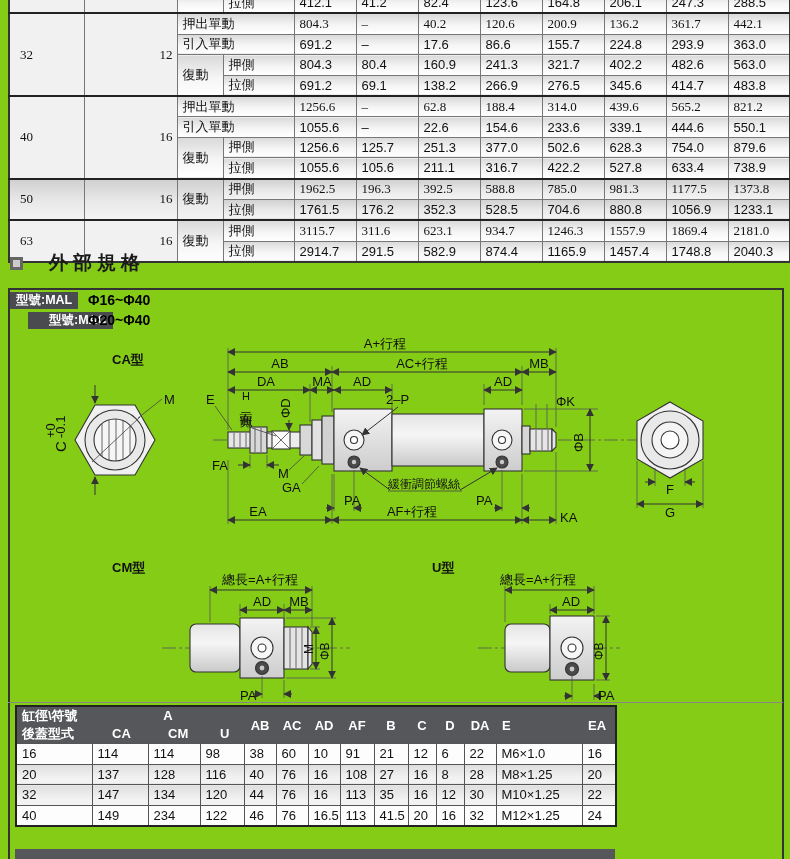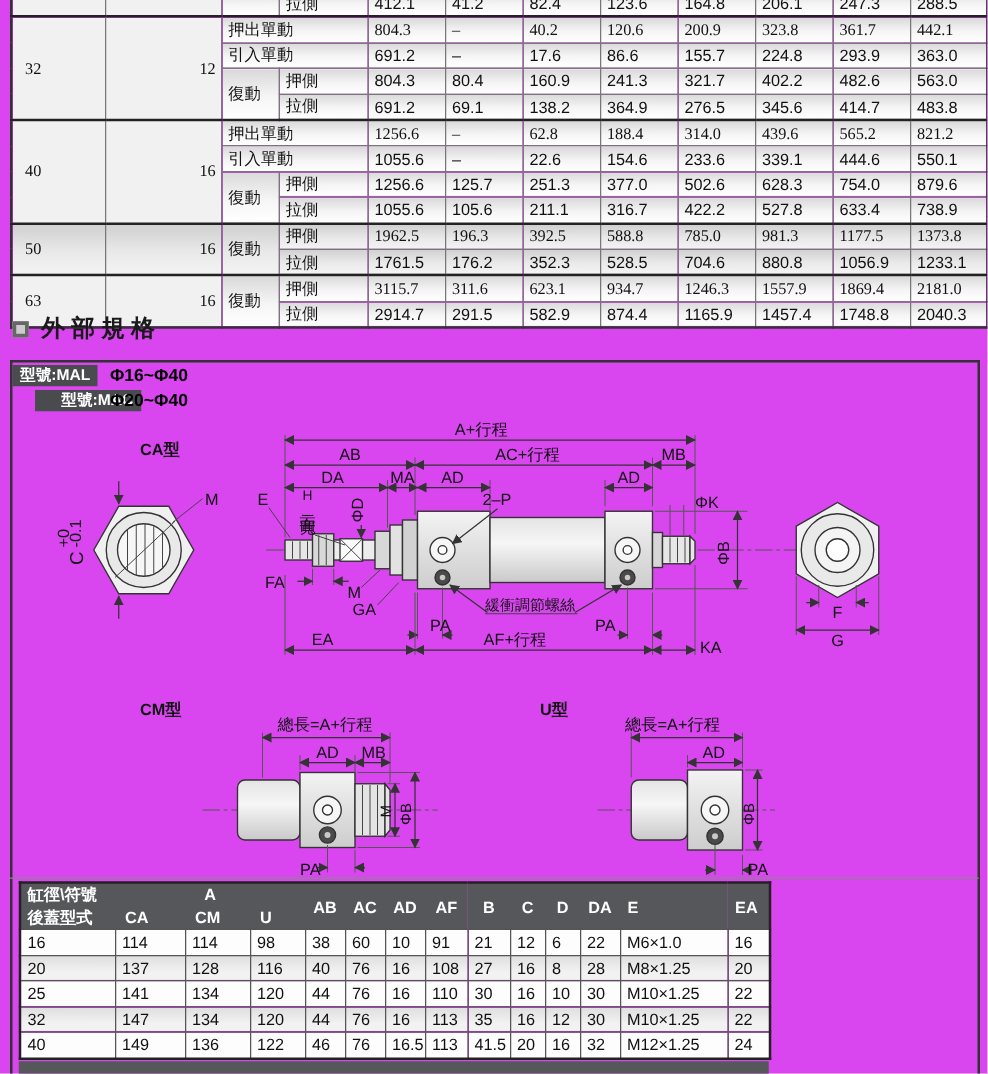--- a/index.html
+++ b/index.html
@@ -1,31 +1,31 @@
 <!DOCTYPE html>
 <html><head>
 <meta charset="utf-8">
 <style>
   html,body{margin:0;padding:0;background:#fff;}
-  .page{position:relative;width:790px;height:859px;background:#d946ef;overflow:hidden;
+  .page{position:relative;width:790px;height:859px;background:#84cc16;overflow:hidden;
         font-family:"Liberation Sans", sans-serif;color:#111;}
 
   
   table.ftable{position:absolute;left:8px;top:-9px;width:781px;border-collapse:collapse;
         table-layout:fixed;border:2px solid #333;font-size:13px;}
   table.ftable td{border:1px solid #777;height:19.4px;padding:0 0 0 5px;overflow:hidden;
         white-space:nowrap;background:linear-gradient(180deg,#d9d9d9 0%,#f5f5f5 55%,#ffffff 100%);}
   table.ftable td.bore,table.ftable td.sub{background:#f1f1f1;}
   table.ftable td.sub{padding-left:75px;}
   table.ftable td.bore{padding-left:10px;}
   table.ftable tr.shade td{background:linear-gradient(180deg,#d0d0d0 0%,#e9e9e9 55%,#f3f3f3 100%);}
   table.ftable tr.gtop td{border-top:2px solid #222;font-family:Liberation Serif, serif;}
 
   
-  .sect{position:absolute;left:10px;top:250px;display:flex;align-items:center;}
+  .sect{position:absolute;left:10px;top:250px;display:flex;align-items:center;gap:16px;}
   .bullet{width:7px;height:7px;background:#ccc;border:3px solid #666;margin-right:10px;}
   .sect h2{margin:0;font-size:19px;font-weight:600;letter-spacing:5px;color:#1a1a1a;}
 
   
   .specbox{position:absolute;left:8px;top:288px;width:772px;height:571px;
         border:2px solid #333;border-bottom:none;}
   .hline{position:absolute;left:8px;top:702px;width:775px;height:0;border-top:1px solid #888;}
   .badge{position:absolute;background:#4a4b4e;color:#fff;font-size:12.5px;font-weight:bold;
         height:17px;line-height:17px;padding:0 6px;}
   .brange{position:absolute;font-size:14px;font-weight:600;height:17px;line-height:17px;color:#000;}
@@ -47,21 +47,21 @@
 
   
   table.dtable{position:absolute;left:15px;top:705px;width:600px;border-collapse:collapse;
         table-layout:fixed;border:2px solid #222;font-size:13px;}
   table.dtable th{background:#56575b;color:#fff;font-weight:bold;font-size:13px;
         padding:0;vertical-align:middle;border:none;}
   table.dtable th.c1{text-align:left;}
   table.dtable th.c1 div{padding-left:5px;line-height:18px;}
   table.dtable .atop{text-align:center;line-height:18px;}
   table.dtable .asub{display:grid;grid-template-columns:56px 52px 44px;line-height:18px;}
-  table.dtable .asub span{padding-left:8px;text-align:left;}
+  table.dtable .asub span{padding-left:8px;text-align:left;margin-left:12px;}
   table.dtable th.cc{text-align:center;}
   table.dtable th.cl2{text-align:left;padding-left:6px;}
   table.dtable td{border:1px solid #555;height:19.5px;padding:0 0 0 5px;white-space:nowrap;
         overflow:hidden;background:#fdfdfd;}
   table.dtable tr.alt td{background:linear-gradient(180deg,#dedede 0%,#f2f2f2 70%);}
   .nextbar{position:absolute;left:15px;top:849px;width:600px;height:12px;background:#56575b;}
 </style>
 </head>
 <body>
 
@@ -99,21 +99,21 @@
         </tr>
         <tr class="gtop">
           <td class="bore" rowspan="4">32</td>
           <td class="sub" rowspan="4">12</td>
           <td class="act" colspan="2">押出單動</td>
           <td class="val">804.3</td>
           <td class="val">–</td>
           <td class="val">40.2</td>
           <td class="val">120.6</td>
           <td class="val">200.9</td>
-          <td class="val">323.8</td>
+          <td class="val">136.2</td>
           <td class="val">361.7</td>
           <td class="val">442.1</td>
         </tr>
         <tr>
           <td class="act" colspan="2">引入單動</td>
           <td class="val">691.2</td>
           <td class="val">–</td>
           <td class="val">17.6</td>
           <td class="val">86.6</td>
           <td class="val">155.7</td>
@@ -131,21 +131,21 @@
           <td class="val">321.7</td>
           <td class="val">402.2</td>
           <td class="val">482.6</td>
           <td class="val">563.0</td>
         </tr>
         <tr>
           <td class="act">拉側</td>
           <td class="val">691.2</td>
           <td class="val">69.1</td>
           <td class="val">138.2</td>
-          <td class="val">364.9</td>
+          <td class="val">266.9</td>
           <td class="val">276.5</td>
           <td class="val">345.6</td>
           <td class="val">414.7</td>
           <td class="val">483.8</td>
         </tr>
         <tr class="gtop">
           <td class="bore" rowspan="4">40</td>
           <td class="sub" rowspan="4">16</td>
           <td class="act" colspan="2">押出單動</td>
           <td class="val">1256.6</td>
@@ -569,56 +569,40 @@
           <td>76</td>
           <td>16</td>
           <td>108</td>
           <td>27</td>
           <td>16</td>
           <td>8</td>
           <td>28</td>
           <td>M8×1.25</td>
           <td>20</td>
         </tr>
-        <tr>
-          <td>25</td>
-          <td>141</td>
-          <td>134</td>
-          <td>120</td>
-          <td>44</td>
-          <td>76</td>
-          <td>16</td>
-          <td>110</td>
-          <td>30</td>
-          <td>16</td>
-          <td>10</td>
-          <td>30</td>
-          <td>M10×1.25</td>
-          <td>22</td>
-        </tr>
         <tr class="alt">
           <td>32</td>
           <td>147</td>
           <td>134</td>
           <td>120</td>
           <td>44</td>
           <td>76</td>
           <td>16</td>
           <td>113</td>
           <td>35</td>
           <td>16</td>
           <td>12</td>
           <td>30</td>
           <td>M10×1.25</td>
           <td>22</td>
         </tr>
         <tr>
           <td>40</td>
           <td>149</td>
-          <td>136</td>
+          <td>234</td>
           <td>122</td>
           <td>46</td>
           <td>76</td>
           <td>16.5</td>
           <td>113</td>
           <td>41.5</td>
           <td>20</td>
           <td>16</td>
           <td>32</td>
           <td>M12×1.25</td>

